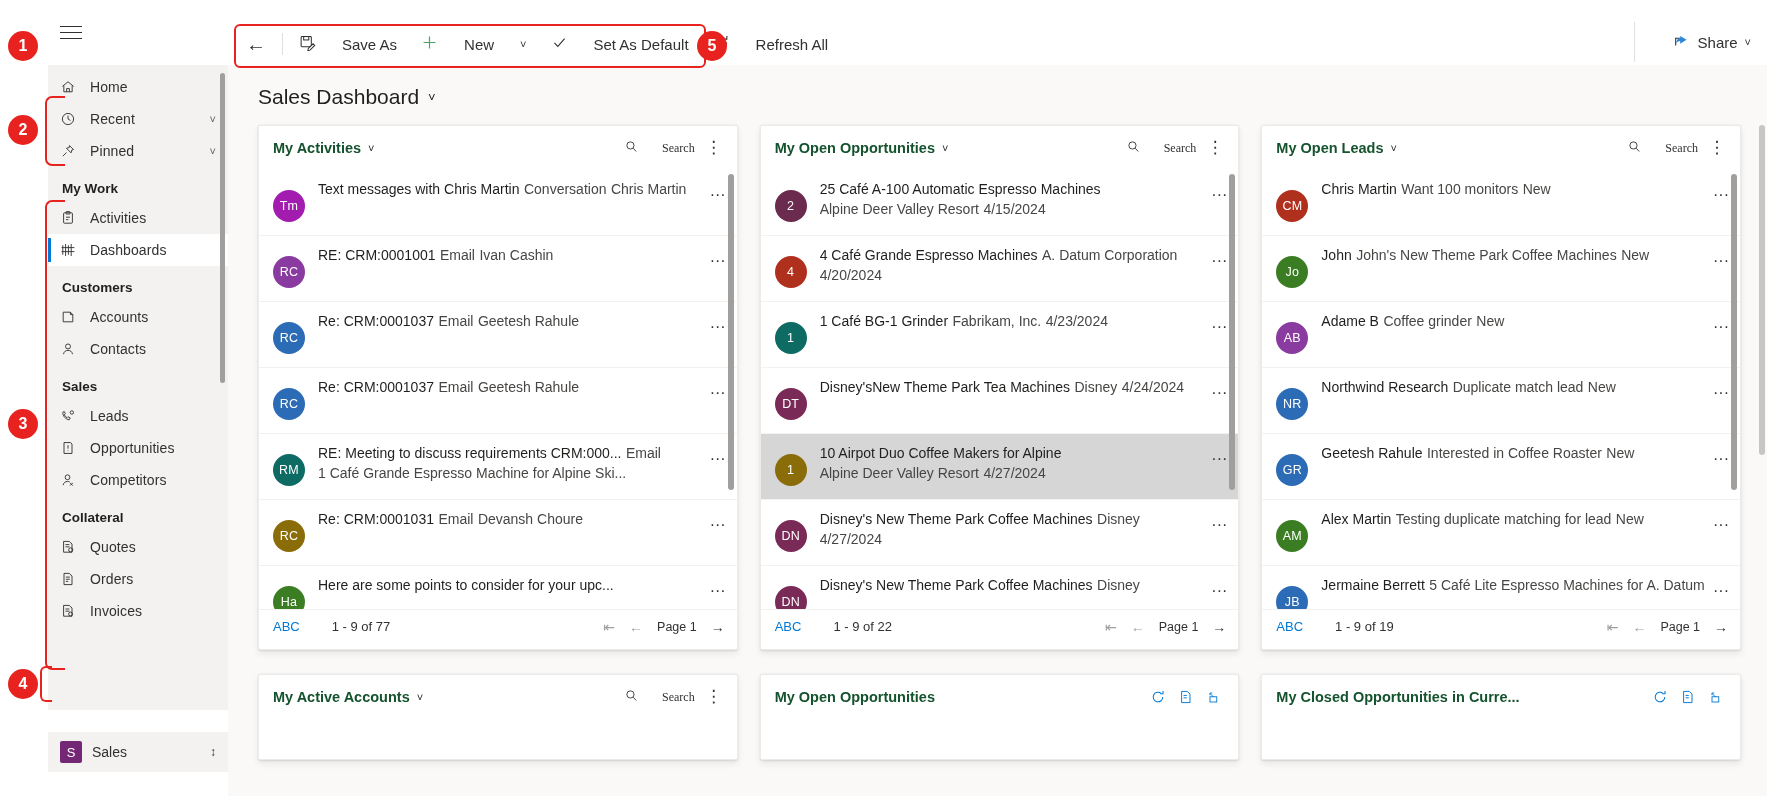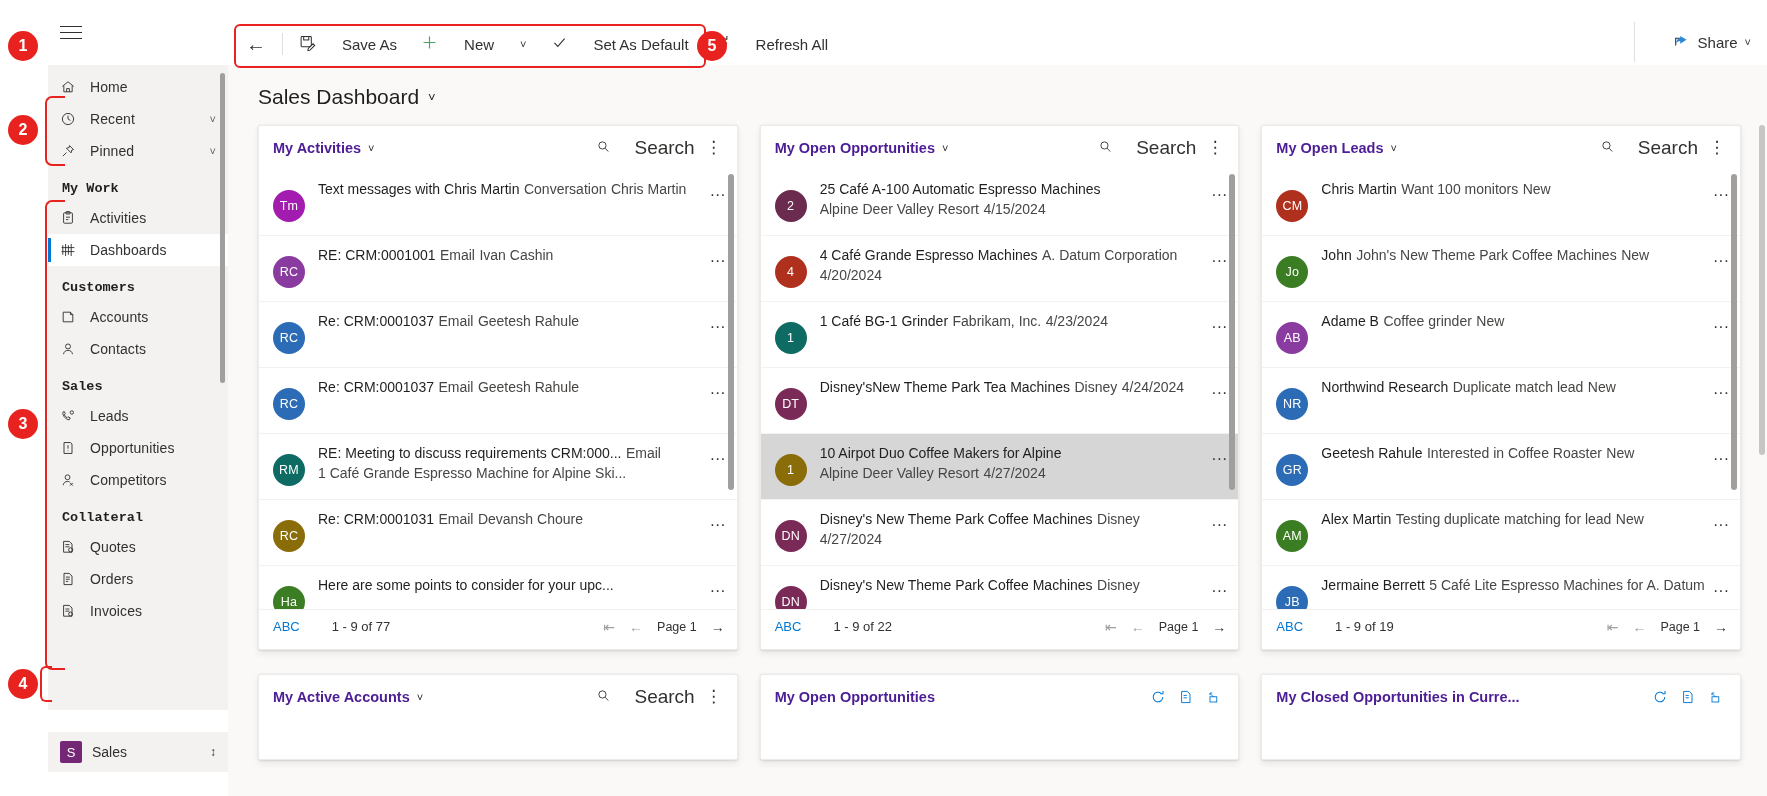--- a/index.html
+++ b/index.html
@@ -60,21 +60,21 @@
   }
   .nav-item.selected { background:#ffffff; }
   .nav-item.selected:before {
     content:""; position:absolute; left:0; top:4px; bottom:4px; width:3px; background:#0078d4;
   }
   .nav-ico { width:22px; display:flex; align-items:center; justify-content:flex-start; flex:0 0 22px;}
   .nav-ico svg { width:16px; height:16px; }
   .nav-label { flex:1; padding-left:8px; letter-spacing:.1px; }
   .nav-exp { font-size:11px; color:#605e5c; padding-right:2px;}
   .nav-group {
-    font-size:13.5px; font-weight:bold; color:#201f1e; padding:14px 12px 6px 14px;font-family:Liberation Mono, monospace;
+    font-size:13.5px; font-weight:bold; color:#201f1e; padding:14px 12px 6px 14px;
   }
   .nav-scrollbar {
     position:absolute; right:3px; top:8px; width:5px; height:310px;
     background:#a19f9d; border-radius:3px;
   }
 
   .appswitch {
     position:absolute; left:48px; bottom:24px; width:180px; height:40px;
     background:#f3f2f1; display:flex; align-items:center; gap:10px; padding:0 12px;
     cursor:pointer;
@@ -98,26 +98,26 @@
 
   .card {
     background:#ffffff; border:1px solid #edebe9; border-radius:2px;
     box-shadow:0 0.6px 1.8px rgba(0,0,0,.1), 0 3.2px 7.2px rgba(0,0,0,.07);
     display:flex; flex-direction:column; position:relative; overflow:hidden;
   }
   .card.tall { height:525px; }
   .card.short { height:86px; }
 
   .card-head { display:flex; align-items:center; height:44px; padding:0 10px 0 14px; flex:0 0 44px;}
-  .card-title { font-size:14.5px; font-weight:bold; color:#4c1d95; white-space:nowrap;
+  .card-title { font-size:14.5px; font-weight:bold; color:#14532d; white-space:nowrap;
     overflow:hidden; text-overflow:ellipsis; }
   .card-title-chev { font-size:11px; color:#201f1e; margin-left:7px; }
   .head-spacer { flex:1; }
-  .card-search { display:flex; align-items:center; gap:23px; font-size:19px; color:#323130;
-    cursor:pointer; padding:4px 6px; }
+  .card-search { display:flex; align-items:center; gap:23px; font-size:12px; color:#323130;
+    cursor:pointer; padding:4px 6px;font-family:Liberation Serif, serif; }
   .kebab { width:26px; height:26px; display:flex; align-items:center; justify-content:center;
     cursor:pointer; color:#323130; font-size:17px; letter-spacing:0; line-height:.6;}
   .kebab b { display:block; font-weight:400; }
   .head-icon { width:28px; height:26px; display:flex; align-items:center; justify-content:center;
     cursor:pointer; color:#0078d4; }
 
   .card-list { flex:1; overflow:hidden; position:relative; }
   .row {
     display:flex; align-items:flex-start; padding:10px 6px 11px 14px;
     border-bottom:1px solid #f3f2f1; min-height:66px; cursor:pointer;

